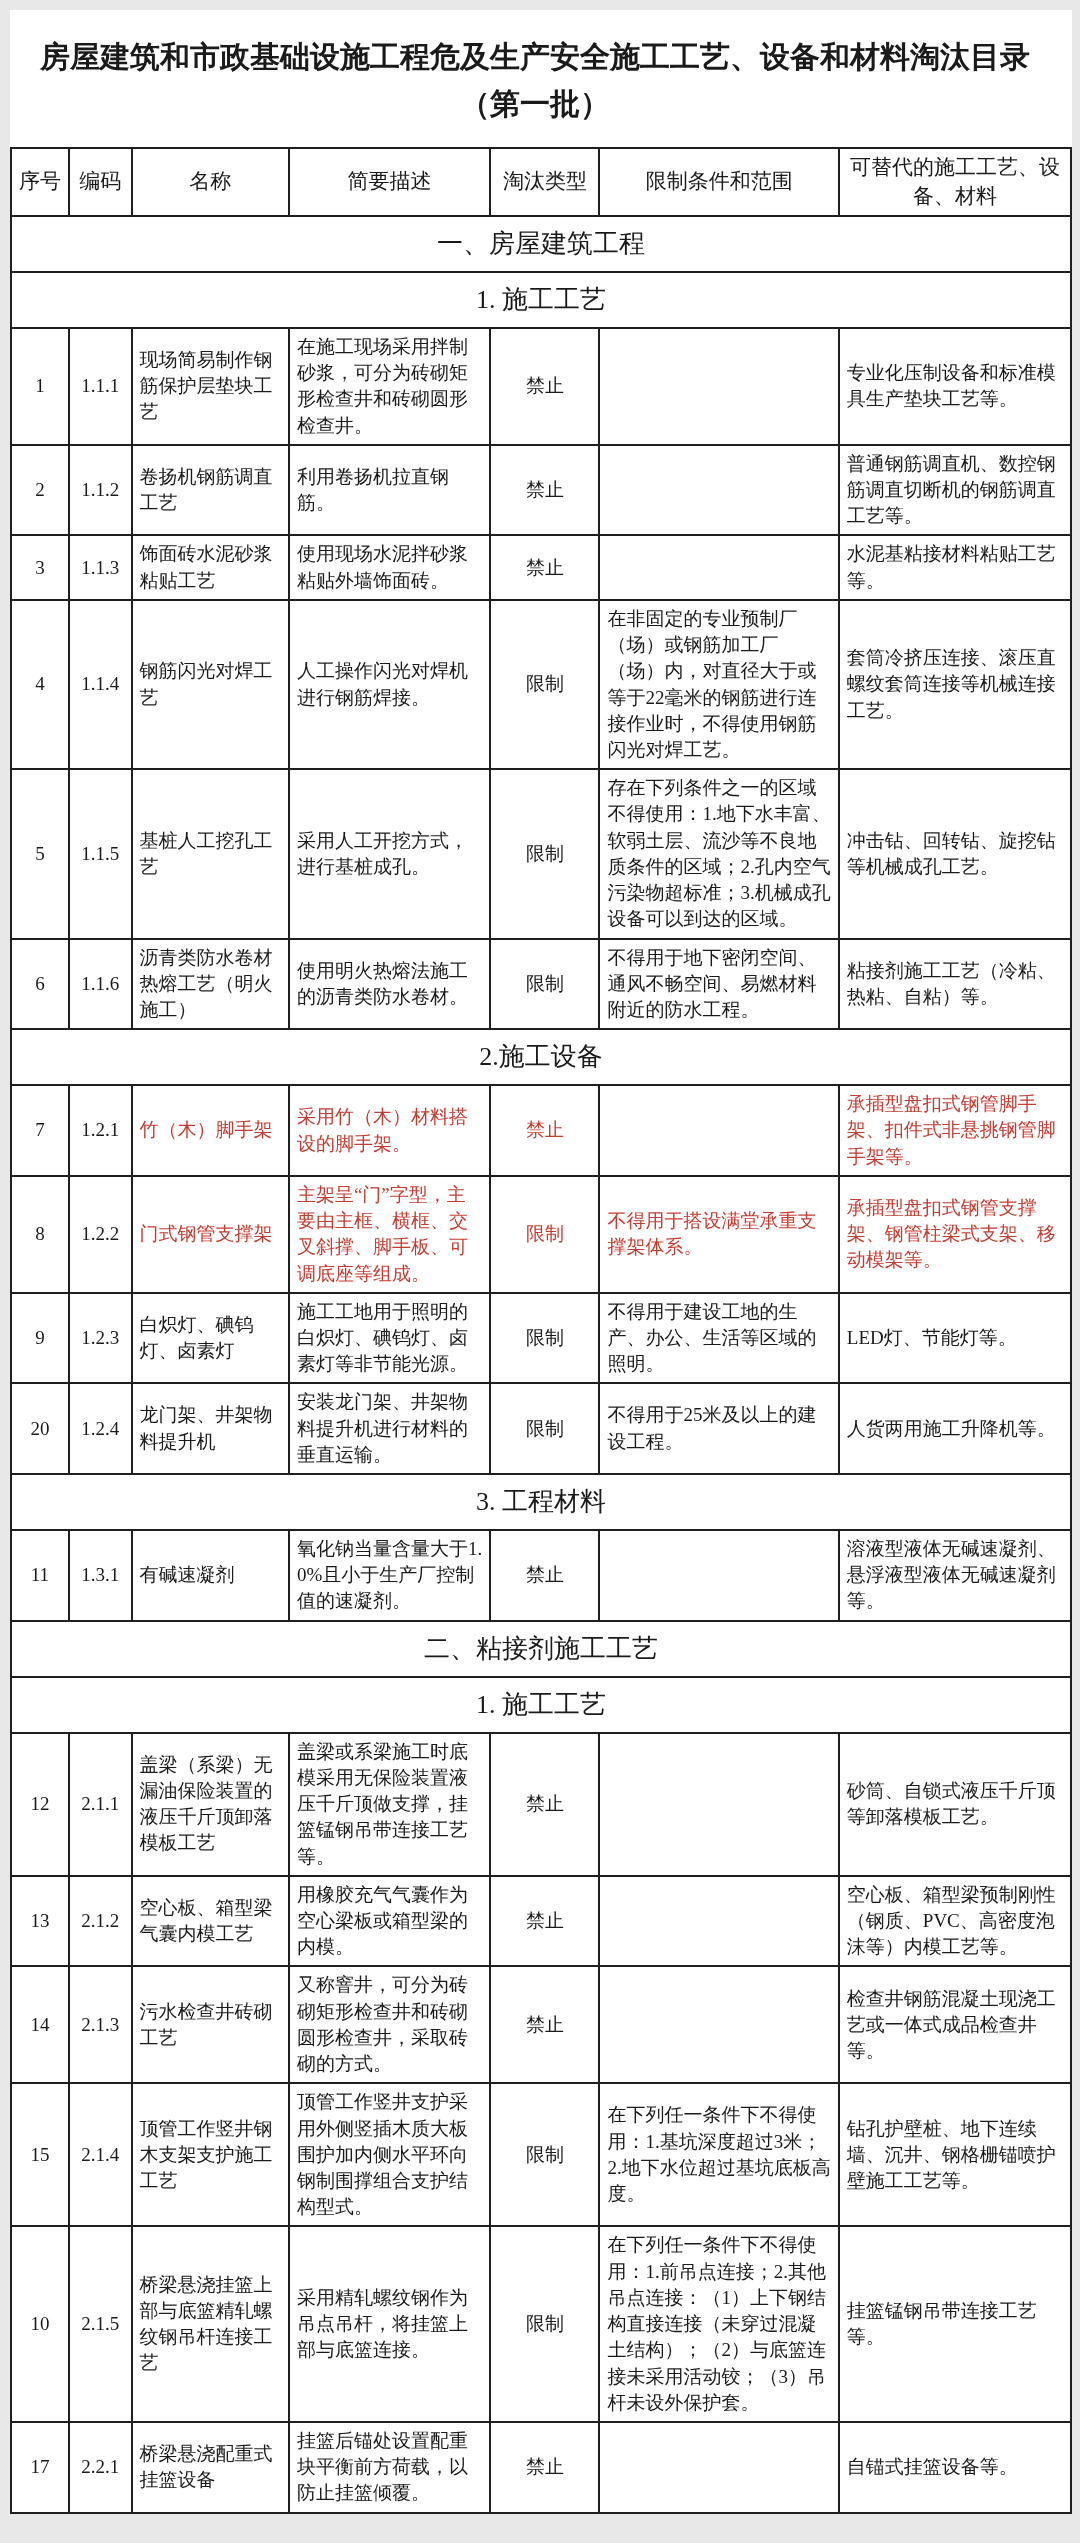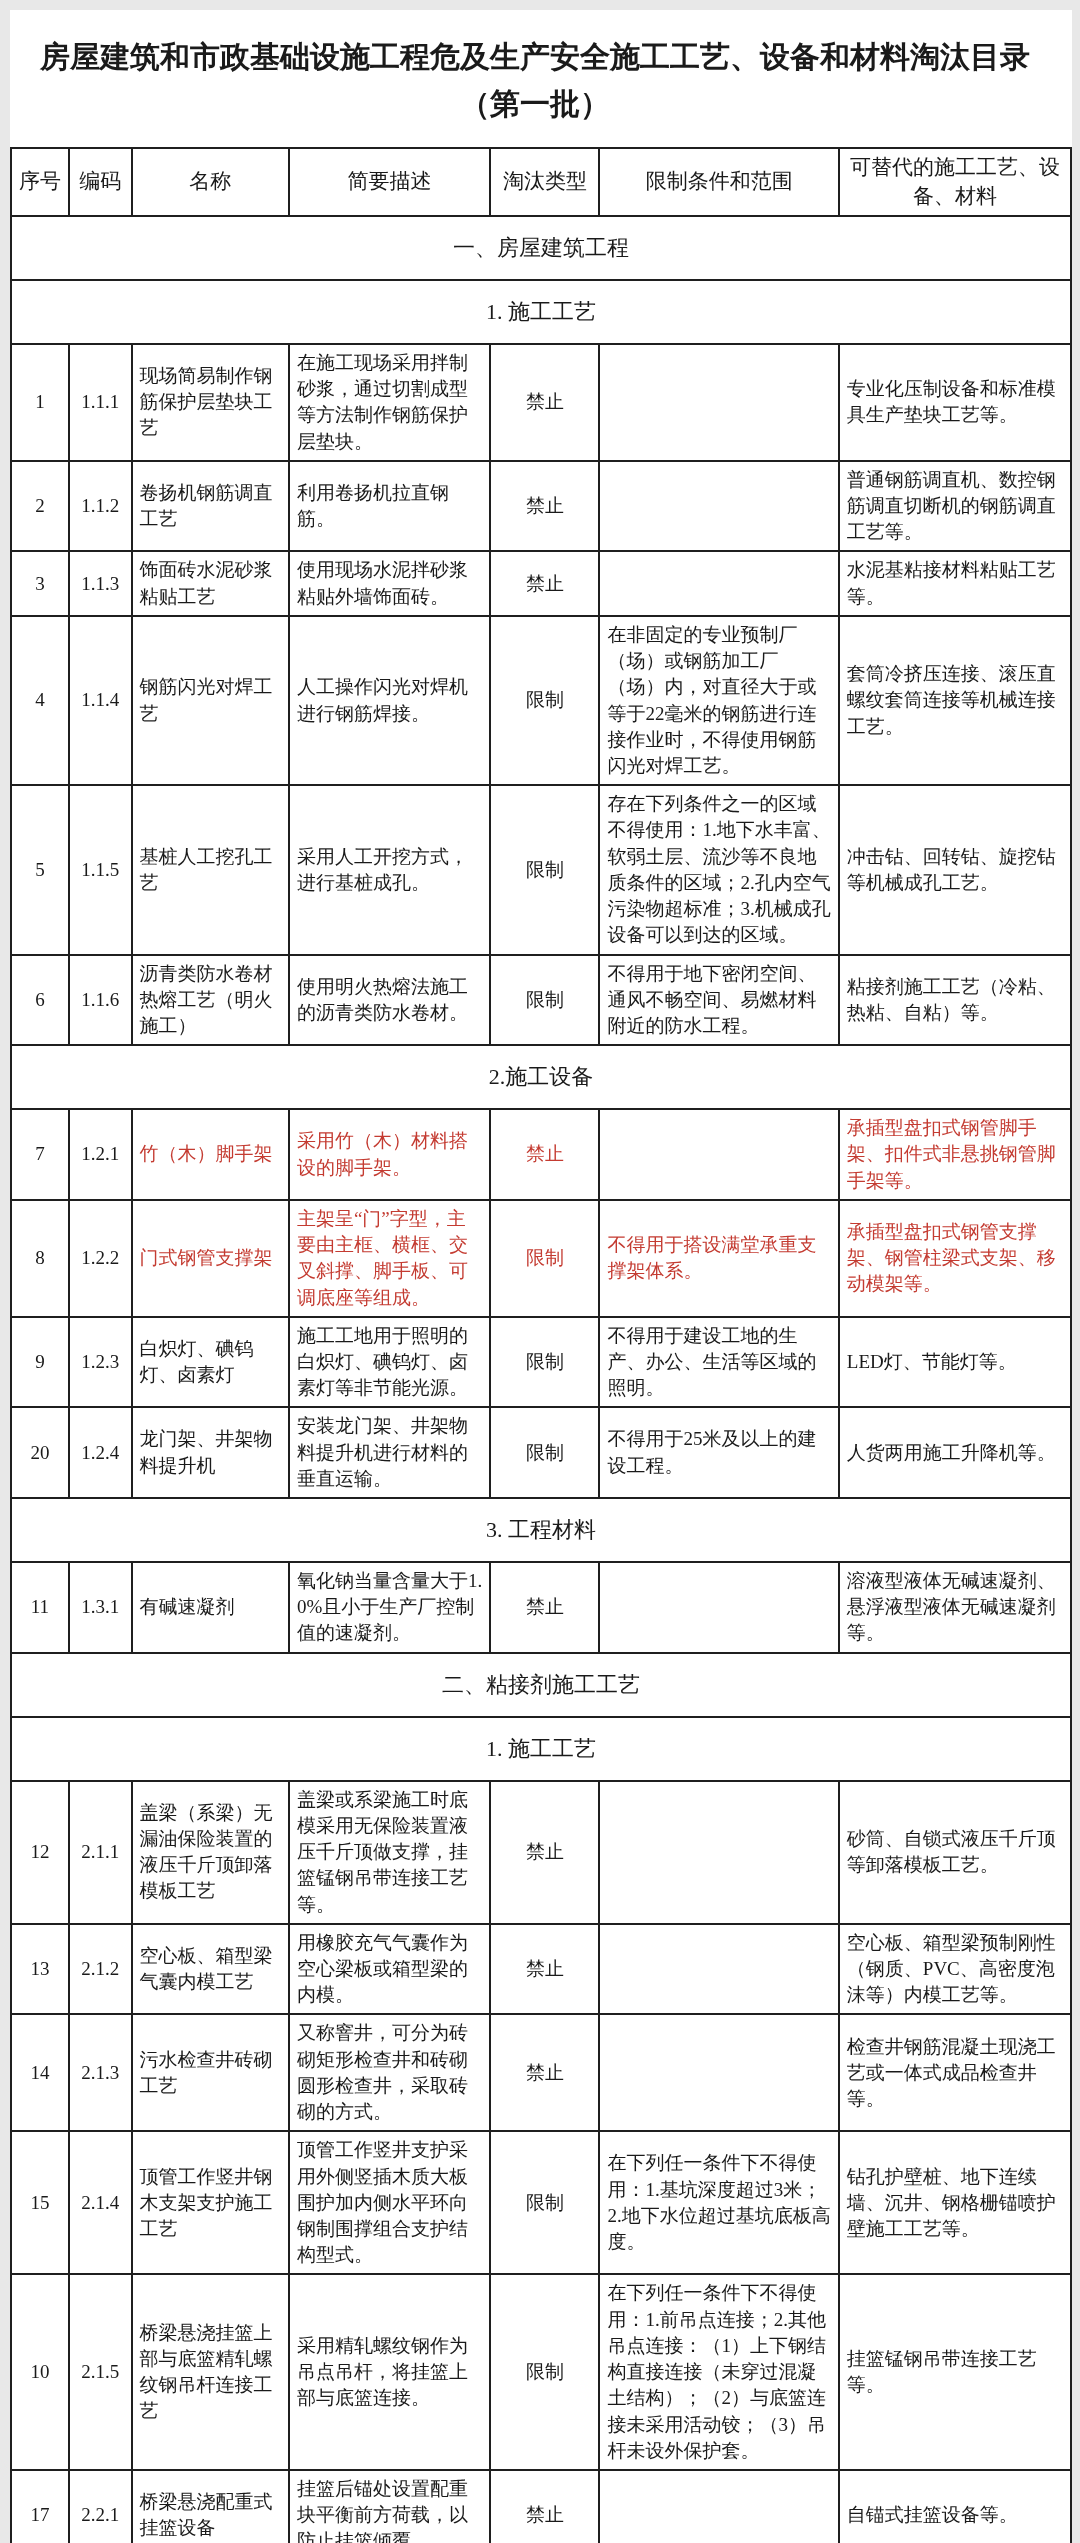--- a/index.html
+++ b/index.html
@@ -37,22 +37,22 @@
   }
   th {
     font-size: 21px;
     font-weight: 400;
     text-align: center;
     height: 58px;
     padding: 4px 2px;
   }
   td.section-cell, td.subsection-cell {
     text-align: center;
-    font-size: 22px;
-    height: 64px;
+    font-size: 26px;
+    height: 56px;
     font-weight: 400;
   }
   .c-center { text-align: center; }
   .c-left { text-align: left; }
   .red { color: #c43b31; }
 </style>
 </head>
 <body>
 
 <div class="paper">
@@ -82,21 +82,21 @@
         <tr>
           <td colspan="7" class="section-cell">一、房屋建筑工程</td>
         </tr>
         <tr>
           <td colspan="7" class="subsection-cell">1. 施工工艺</td>
         </tr>
         <tr>
           <td class="c-center">1</td>
           <td class="c-center">1.1.1</td>
           <td class="c-left">现场简易制作钢筋保护层垫块工艺</td>
-          <td class="c-left">在施工现场采用拌制砂浆，通过切割成型等方法制作钢筋保护层垫块。</td>
+          <td class="c-left">在施工现场采用拌制砂浆，可分为砖砌矩形检查井和砖砌圆形检查井。</td>
           <td class="c-center">禁止</td>
           <td class="c-left"></td>
           <td class="c-left">专业化压制设备和标准模具生产垫块工艺等。</td>
         </tr>
         <tr>
           <td class="c-center">2</td>
           <td class="c-center">1.1.2</td>
           <td class="c-left">卷扬机钢筋调直工艺</td>
           <td class="c-left">利用卷扬机拉直钢筋。</td>
           <td class="c-center">禁止</td>

